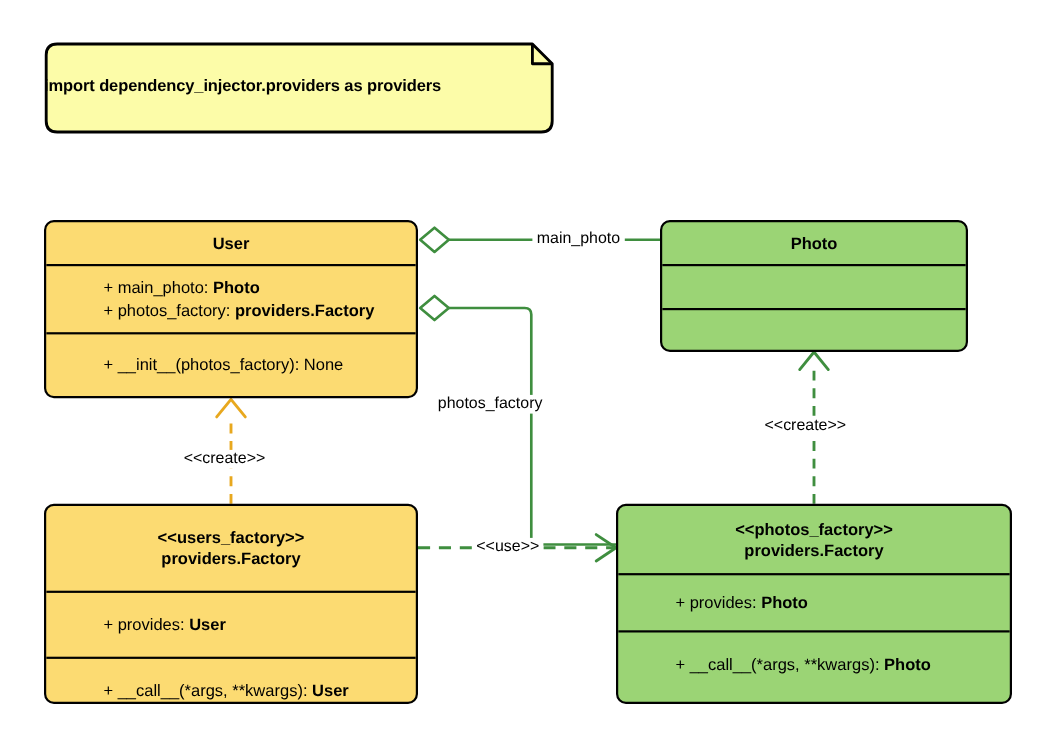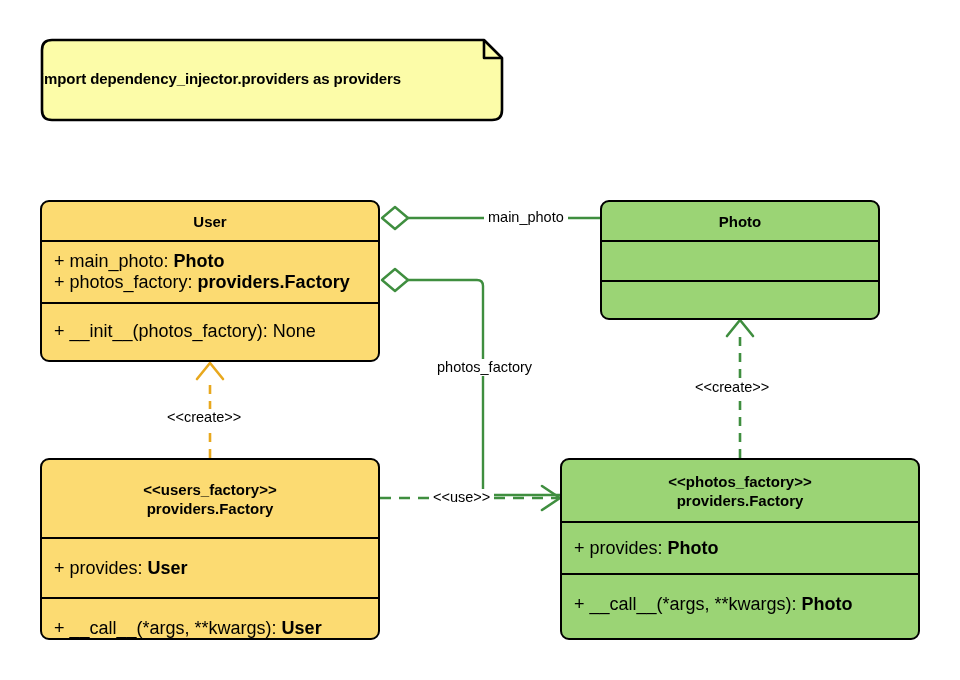--- a/index.html
+++ b/index.html
@@ -78,23 +78,24 @@
     font-size: 15px;
     line-height: 19px;
   }
   .cls-rows {
     display: flex;
     flex-direction: column;
     justify-content: center;
     padding-left: 12px;
   }
   .cls-row {
-    font-size: 18px;
+    font-size: 15px;
     line-height: 21px;
     white-space: nowrap;
+    margin-left: 40px;
   }
   .cls-row b { font-weight: bold; }
 
   
   .edge-label {
     position: absolute;
     font-size: 14.5px;
     background: #ffffff;
     padding: 0 4px;
     white-space: nowrap;
@@ -198,21 +199,21 @@
     </div>
     <div class="compartment cls-rows" style="height:61px;">
       <div class="cls-row">
         <span>+ </span><span>__call__(*args, **kwargs): </span><b>Photo</b>
       </div>
     </div>
   </div>
 
   <div class="edge-label" style="left:440px; top:209px;margin-left:44px;">main_photo</div>
 
-  <div class="edge-label" style="left:433px; top:359px;">photos_factory</div>
+  <div class="edge-label" style="left:394px; top:359px;">photos_factory</div>
 
   <div class="edge-label" style="left:163px; top:409px;">&lt;&lt;create&gt;&gt;</div>
 
   <div class="edge-label" style="left:691px; top:379px;">&lt;&lt;create&gt;&gt;</div>
 
   <div class="edge-label" style="left:429px; top:489px;">&lt;&lt;use&gt;&gt;</div>
 
 </div>
 
 </body></html>

